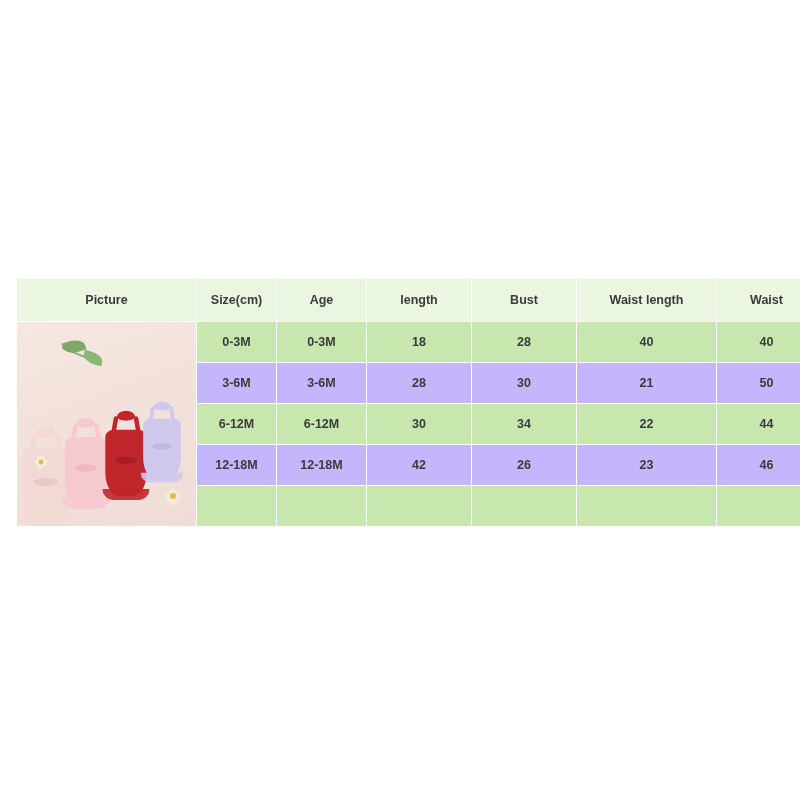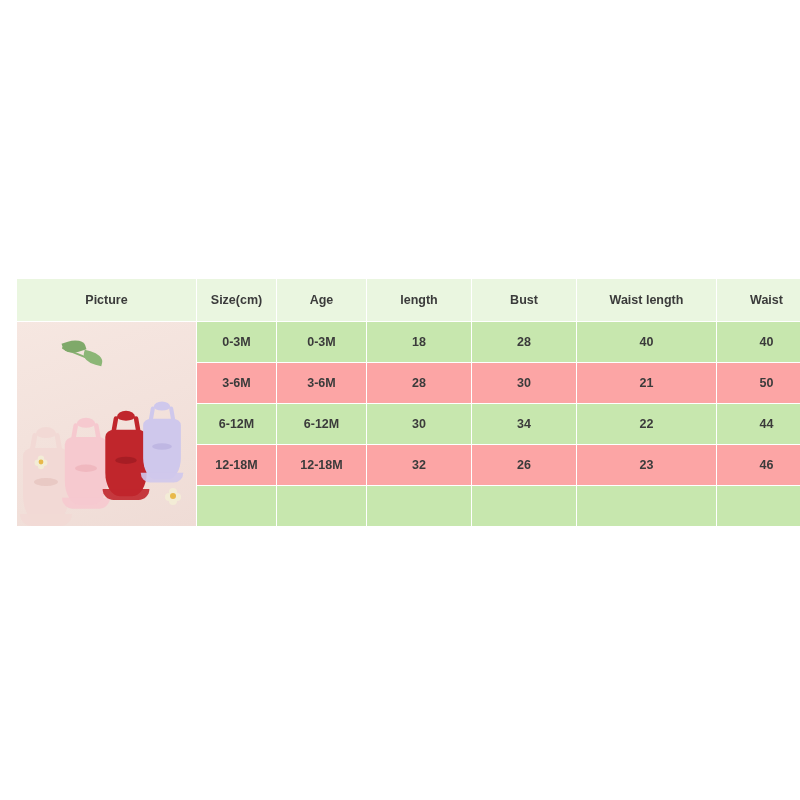--- a/index.html
+++ b/index.html
@@ -52,21 +52,21 @@
     background: #eaf6e0;
     height: 42px;
   }
 
   tbody td {
     background: #c7e7ae;
     height: 40px;
   }
 
   tbody tr.alt td {
-    background: #fca5a5;
+    background: #c4b5fd;
   }
 
   
   td.picture-cell {
     background: #f7e9e4;
     padding: 0;
     position: relative;
     overflow: hidden;
   }
 
@@ -283,21 +283,21 @@
         <td>6-12M</td>
         <td>6-12M</td>
         <td>30</td>
         <td>34</td>
         <td>22</td>
         <td>44</td>
       </tr>
       <tr class="alt">
         <td>12-18M</td>
         <td>12-18M</td>
-        <td>32</td>
+        <td>42</td>
         <td>26</td>
         <td>23</td>
         <td>46</td>
       </tr>
       <tr>
         <td></td>
         <td></td>
         <td></td>
         <td></td>
         <td></td>

